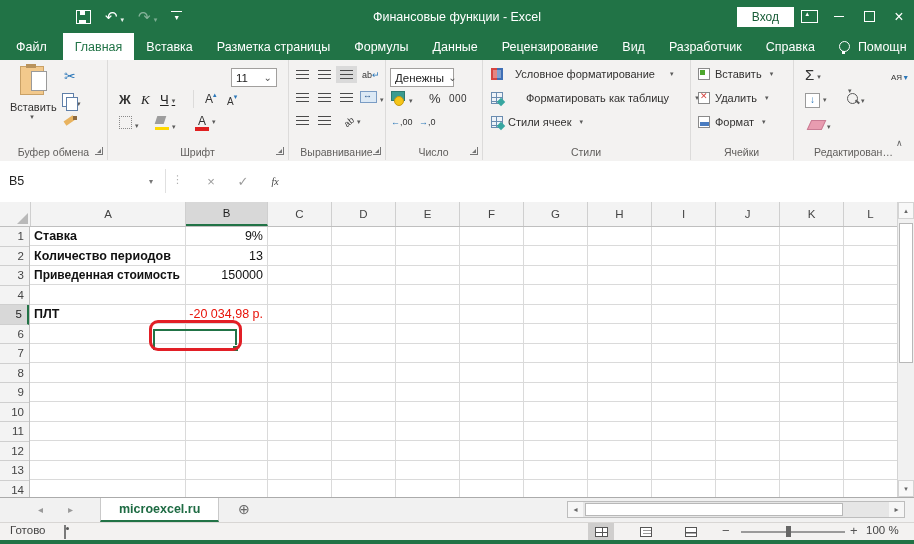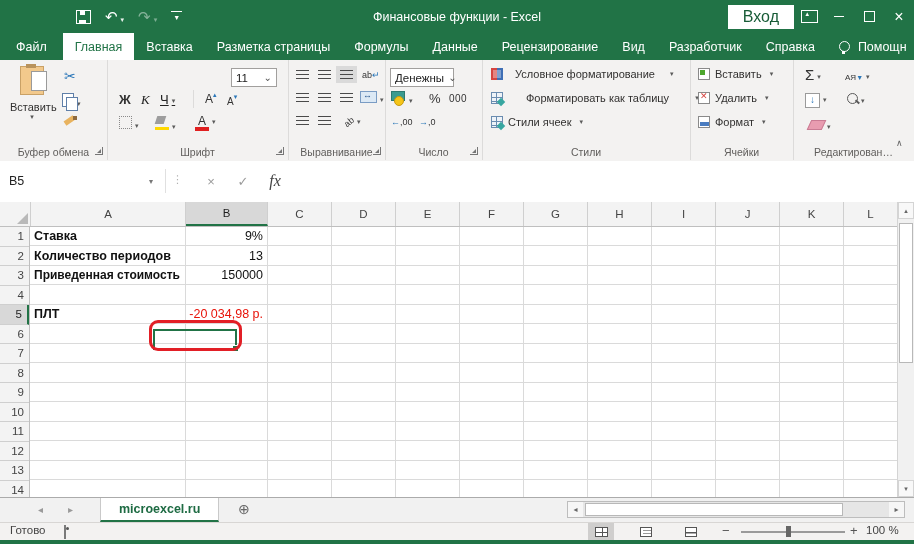--- a/index.html
+++ b/index.html
@@ -12,21 +12,21 @@
 
   
   #titlebar{left:0;top:0;width:914px;height:33px;background:#217346;color:#fff;}
   .qat{top:0;height:33px;display:flex;align-items:center;color:#fff;}
   .ic-floppy{width:13px;height:12px;border:1.5px solid #fff;position:relative;display:inline-block;}
   .ic-floppy::before{content:"";position:absolute;left:3px;top:0;width:5px;height:4px;background:#fff;}
   .ic-floppy::after{content:"";position:absolute;left:2px;bottom:0;width:7px;height:3px;background:#fff;}
   .qglyph{font-size:15px;line-height:33px;}
   .dim{opacity:.45;}
   .ic-custom{display:inline-block;width:11px;text-align:center;border-top:1.5px solid #fff;font-size:7px;line-height:9px;padding-top:1px;}
-  #signin{background:#fff;color:#185c37;font-size:16px;padding:3px 15px;cursor:default;}
+  #signin{background:#fff;color:#185c37;font-size:12px;padding:3px 15px;cursor:default;}
   .ic-ribbonopts{width:15px;height:11px;border:1px solid #fff;position:relative;display:inline-block;}
   .ic-ribbonopts::after{content:"▴";position:absolute;left:4px;top:-1px;font-size:7px;color:#fff;}
   .winbtn{width:30px;height:33px;display:flex;align-items:center;justify-content:center;color:#fff;}
   .ic-min{width:10px;height:1.5px;background:#fff;display:inline-block;}
   .ic-max{width:9px;height:9px;border:1.2px solid #fff;display:inline-block;}
   .ic-close{font-size:16px;line-height:1;}
 
   
   #tabrow{left:0;top:33px;width:914px;height:27px;background:#217346;display:flex;align-items:stretch;color:#fff;font-size:12.5px;}
   .tab{padding:0 12px;display:flex;align-items:center;white-space:nowrap;}
@@ -77,39 +77,39 @@
   .ic-condfmt::after{content:"";position:absolute;left:2px;top:2px;width:8px;height:8px;background:#fff;opacity:.35;}
   .ic-table{width:12px;height:12px;display:inline-block;box-sizing:border-box;border:1px solid #6a8cb0;background:
      linear-gradient(#6a8cb0 0 0) 0 4px/12px 1px no-repeat,
      linear-gradient(#6a8cb0 0 0) 0 8px/12px 1px no-repeat,
      linear-gradient(#6a8cb0 0 0) 4px 0/1px 12px no-repeat,#eef3f8;position:relative;}
   .ic-table::after{content:"";position:absolute;right:-2px;bottom:-2px;width:6px;height:6px;background:#37a6a0;transform:rotate(45deg);}
   .ic-cells{width:12px;height:12px;display:inline-block;box-sizing:border-box;border:1px solid #8a8a8a;position:relative;background:#fff;}
   .ic-cells.green::after{content:"";position:absolute;left:1px;top:1px;width:5px;height:5px;background:#4ea72e;}
   .ic-cells.red::after{content:"✕";position:absolute;left:1px;top:-2px;font-size:9px;color:#d64541;}
   .ic-cells.blue::after{content:"";position:absolute;left:1px;bottom:1px;width:9px;height:4px;background:#4a7cc0;}
-  .sortico{font-size:8px;color:#333;line-height:8px;display:inline-block;text-align:center;}
+  .sortico{font-size:8px;color:#333;line-height:8px;display:inline-block;text-align:center;margin-left:46px;}
   .sortico::after{content:"▼";color:#2b77b9;font-size:7px;}
   .ic-filldn{width:13px;height:13px;border:1px solid #9a9a9a;display:inline-block;text-align:center;font-size:10px;color:#2b77b9;line-height:12px;background:#fff;}
   .ic-find{width:9px;height:9px;border:1.6px solid #5a5a5a;border-radius:50%;display:inline-block;position:relative;}
   .ic-find::after{content:"";position:absolute;left:7px;top:7px;width:5px;height:1.6px;background:#5a5a5a;transform:rotate(40deg);}
   .ic-eraser{width:13px;height:8px;background:#e89cb0;transform:skewX(-25deg);display:inline-block;border:1px solid #c97b93;}
   .sigma{font-size:15px;color:#333;}
   .ic-growfont{font-size:12px;color:#333;}
   .ic-growfont::after{content:"▴";font-size:7px;color:#2b77b9;vertical-align:6px;}
   .ic-shrinkfont{font-size:10px;color:#333;}
   .ic-shrinkfont::after{content:"▾";font-size:7px;color:#2b77b9;vertical-align:6px;}
 
   
   #fbar{left:0;top:161px;width:914px;height:41px;background:#fff;border-bottom:1px solid #e0e0e0;}
   #namebox{left:0;top:6px;width:163px;height:28px;display:flex;align-items:center;padding-left:9px;box-sizing:border-box;font-size:12.5px;color:#222;}
   #namebox .nbcar{margin-left:auto;margin-right:10px;font-size:8px;color:#777;}
   .fsep{left:165px;top:8px;width:1px;height:24px;background:#e0e0e0;}
   .fbtn{top:6px;height:28px;width:26px;display:flex;align-items:center;justify-content:center;font-size:13px;color:#9a9a9a;}
-  #fx-btn{font-family:"Liberation Serif",serif;font-style:italic;color:#444;font-size:16px;}
+  #fx-btn{font-family:"Liberation Serif",serif;font-style:italic;color:#444;font-size:10px;}
   #formula-annot{left:301px;top:166px;width:126px;height:28px;border:3px solid #e21f26;border-radius:10px;box-sizing:border-box;}
   #formula-text{left:313px;top:166px;height:28px;line-height:28px;font-size:13px;color:#1a1a1a;white-space:nowrap;}
 
   
   #grid{left:0;top:202px;width:897px;height:295px;overflow:hidden;background:#fff;}
   #colheaders{position:absolute;left:0;top:0;width:897px;height:25px;display:flex;background:#f3f3f3;border-bottom:1px solid #bfbfbf;box-sizing:border-box;}
   .ch{border-right:1px solid #cfcfcf;display:flex;align-items:center;justify-content:center;font-size:11.5px;color:#444;box-sizing:border-box;}
   .ch.sel{background:#d8d8d8;border-bottom:2px solid #217346;color:#1e1e1e;}
   #corner{width:30px;border-right:1px solid #cfcfcf;position:relative;background:#f3f3f3;}
   #corner::after{content:"";position:absolute;right:2px;bottom:2px;width:0;height:0;border-left:11px solid transparent;border-bottom:11px solid #b9b9b9;}

